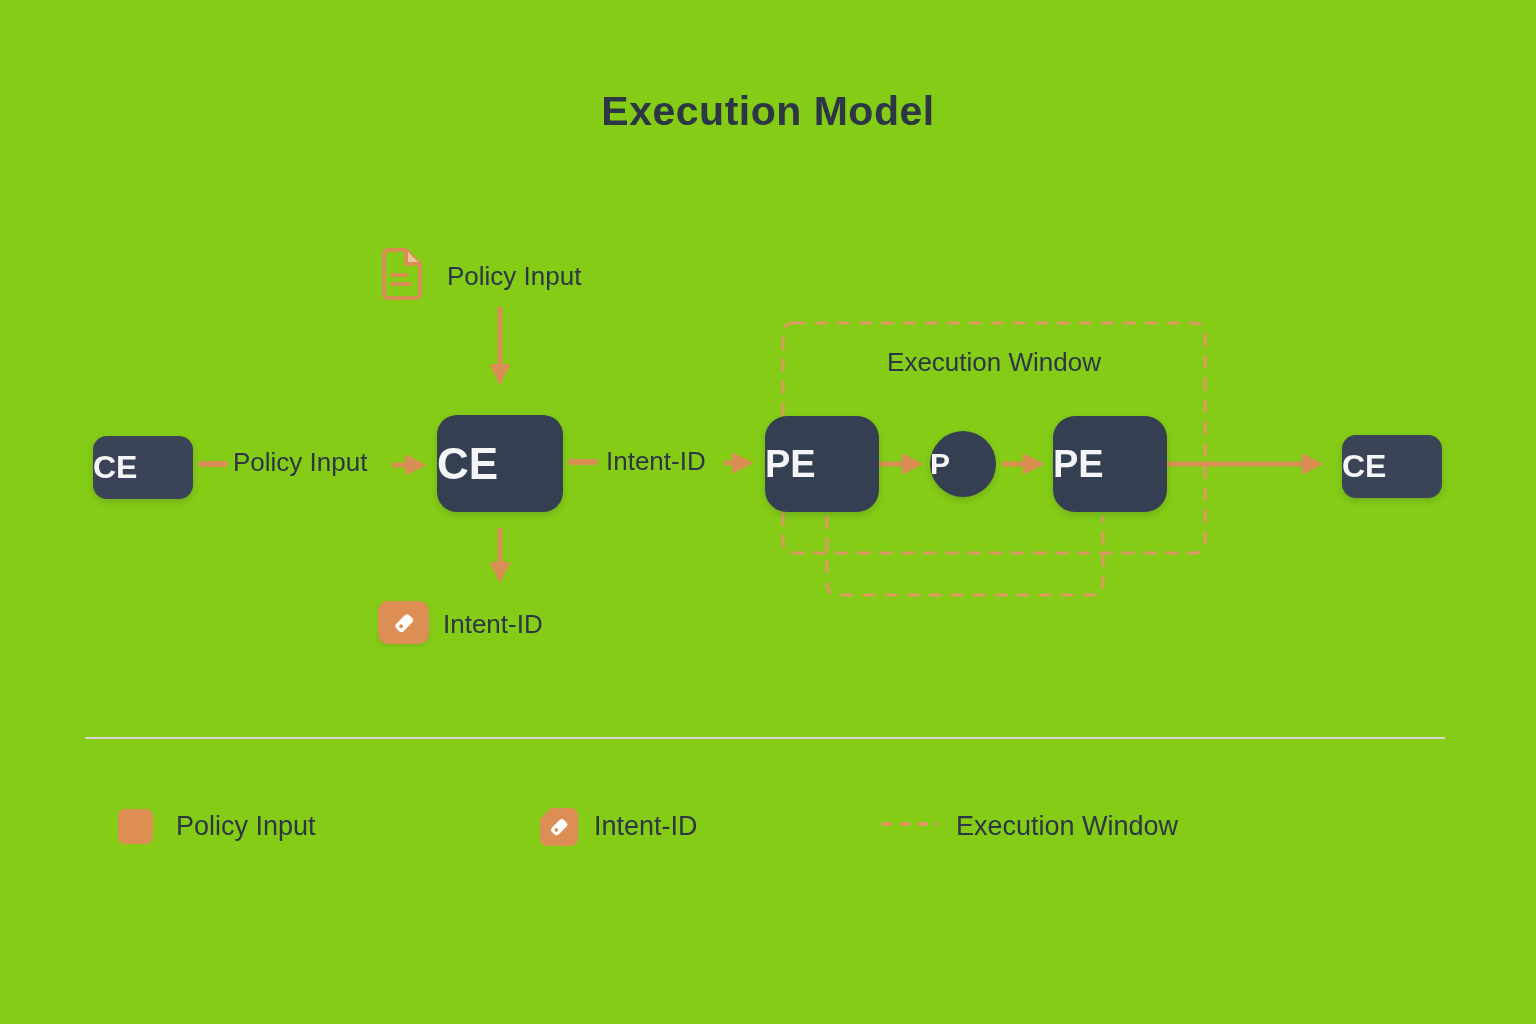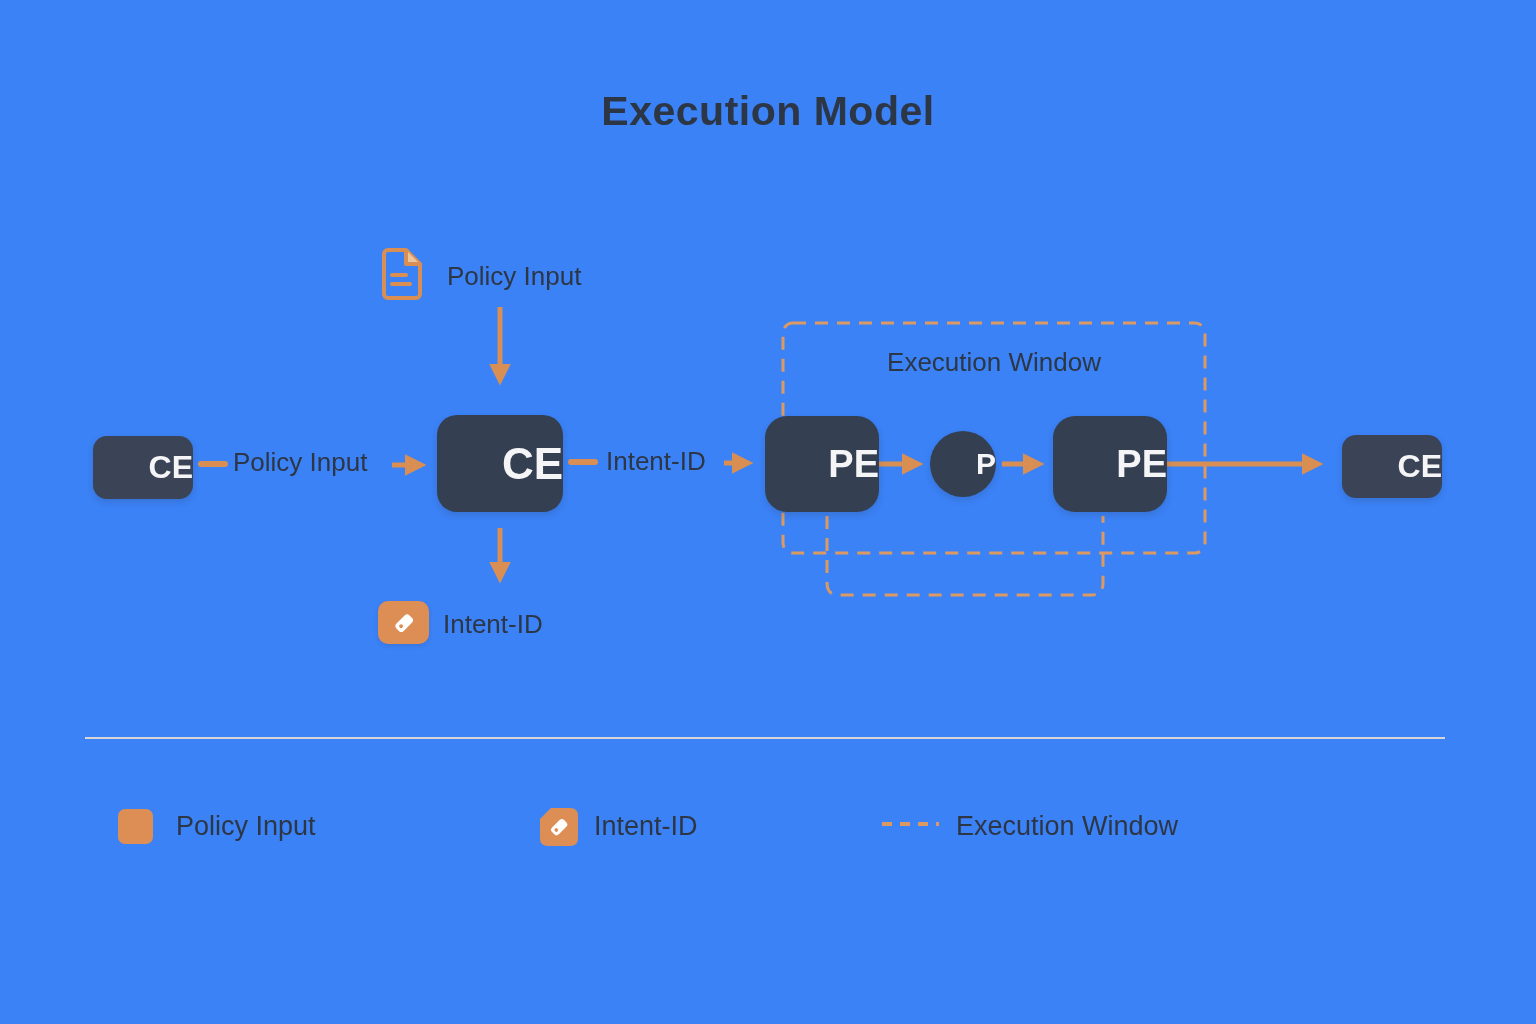--- a/index.html
+++ b/index.html
@@ -1,26 +1,26 @@
 <!DOCTYPE html>
 <html><head>
 <meta charset="utf-8">
 <style>
   html,body{margin:0;padding:0;}
   body{font-family:"Liberation Sans", sans-serif; background:#faf5f2;}
   .canvas{
-    position:relative; width:1536px; height:1024px; background:#3b82f6; overflow:hidden;
+    position:relative; width:1536px; height:1024px; background:#84cc16; overflow:hidden;
   }
   .title{
     position:absolute; left:0; top:88px; width:100%; margin:0;
     text-align:center; font-size:41px; font-weight:700; color:#2d3645; letter-spacing:.5px;
   }
   .layer{position:absolute; left:0; top:0;}
   .node{
-    position:absolute; display:flex; align-items:center; justify-content:flex-end;
+    position:absolute; display:flex; align-items:center; justify-content:flex-start;
     background:#353f52; color:#f5f5f7; font-weight:700;
     box-shadow:0 3px 6px rgba(40,45,60,.18);
   }
   .node-sm{width:100px;height:63px;border-radius:14px;font-size:32px;background:#3a4456;}
   .node-lg{width:126px;height:97px;border-radius:20px;font-size:44px;}
   .node-pe{width:114px;height:96px;border-radius:22px;font-size:38px;}
   .node-p{width:66px;height:66px;border-radius:50%;font-size:30px;}
   .edge-label{
     position:absolute; font-size:26px; font-weight:500; color:#2d3645; white-space:nowrap;
   }

